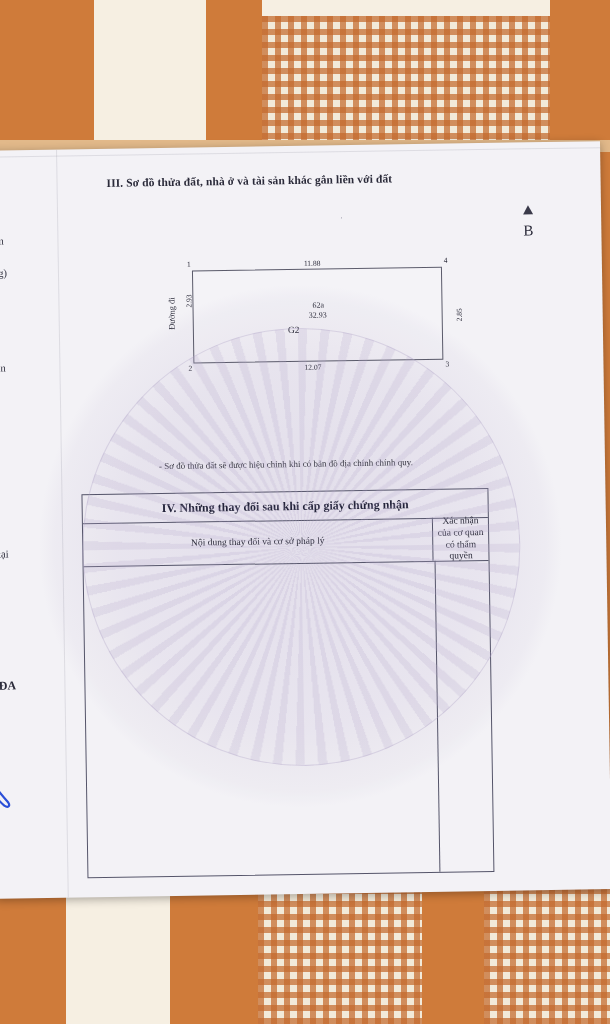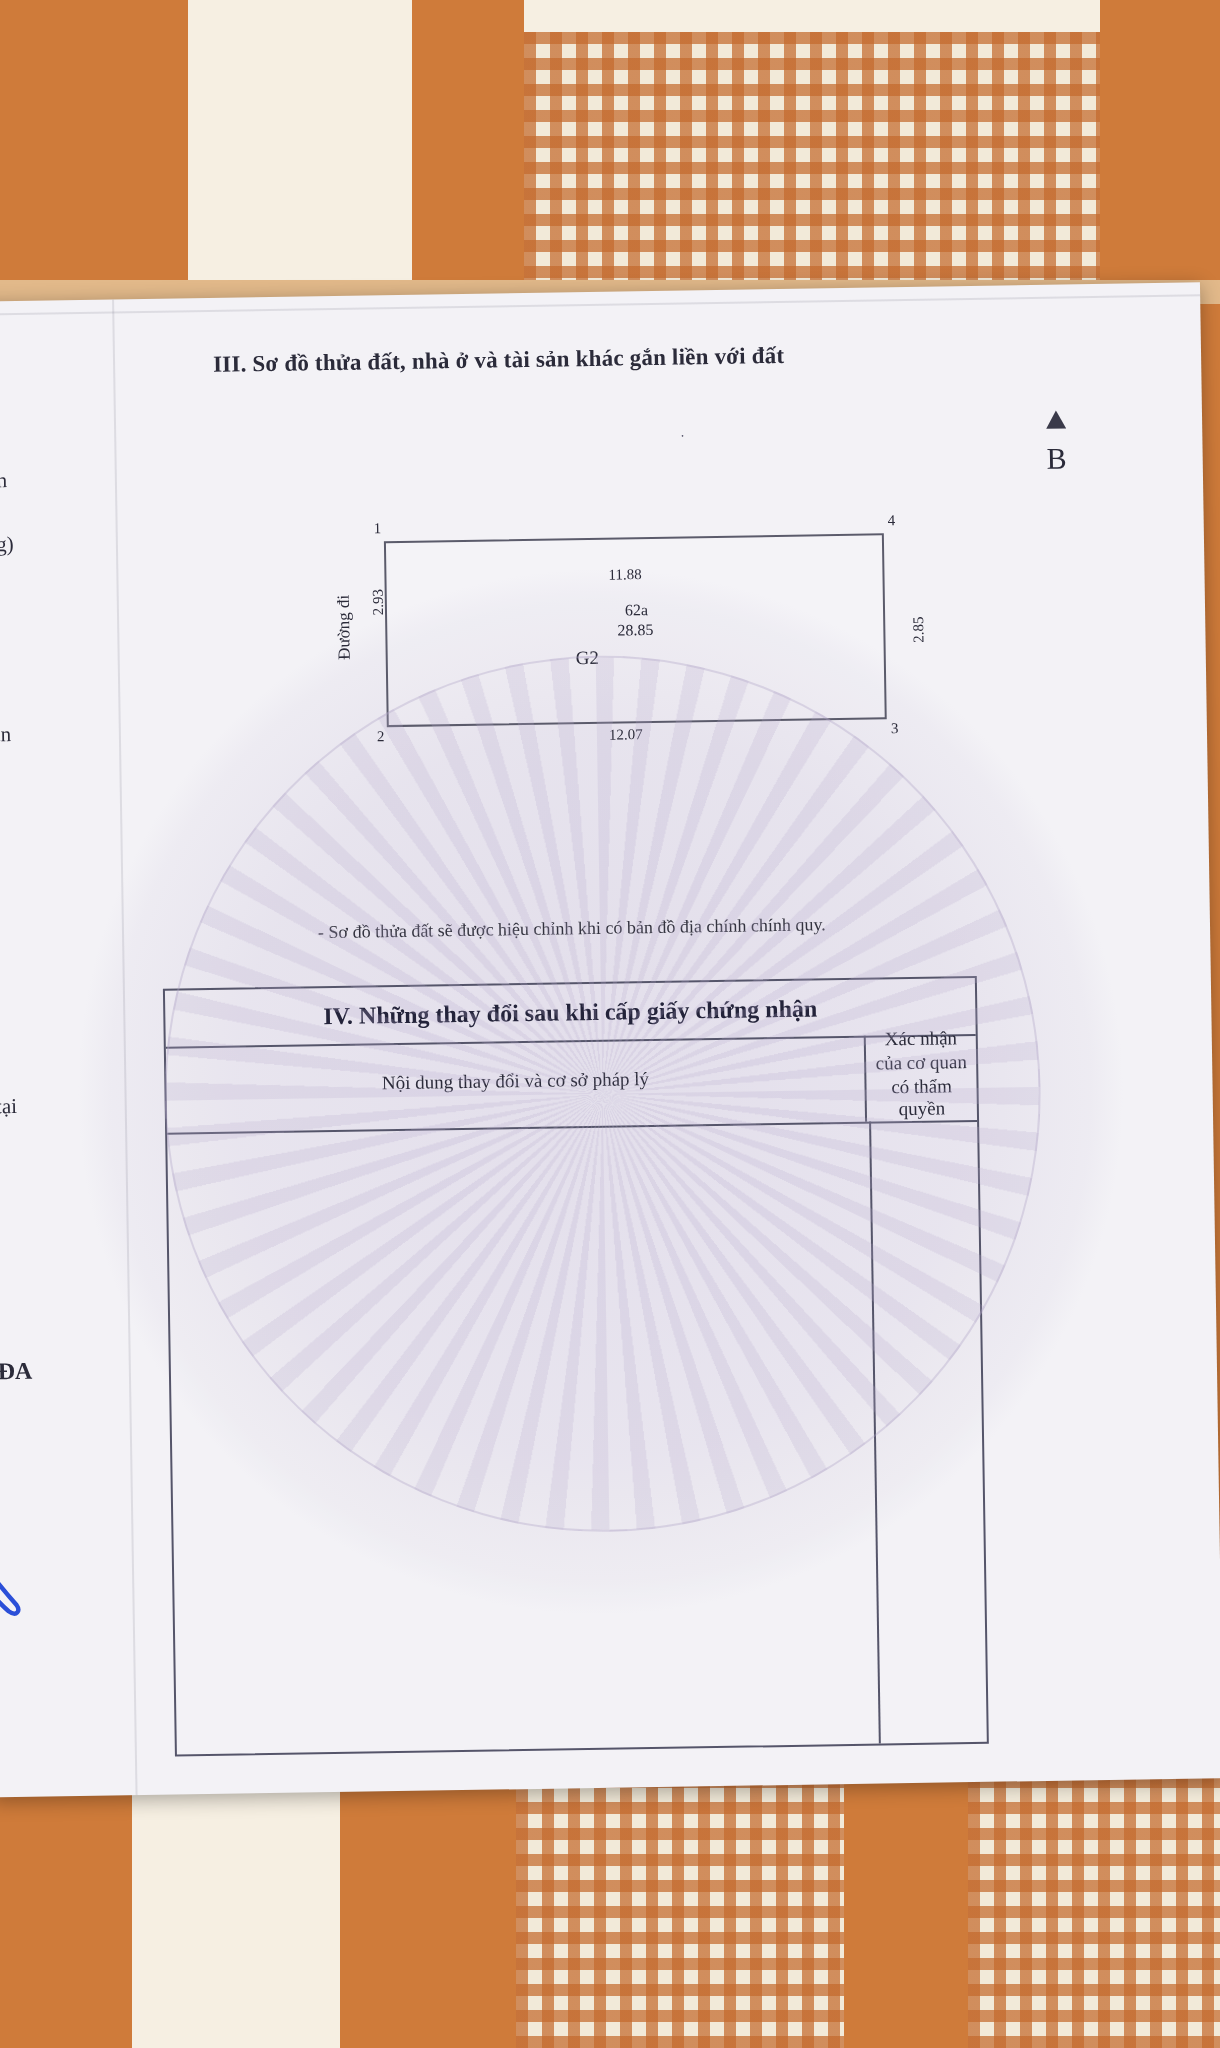--- a/index.html
+++ b/index.html
@@ -140,21 +140,21 @@
   .c4 { left: 458px; top: 112px; }
   .c2 { left: 201px; top: 216px; }
   .c3 { left: 458px; top: 216px; }
 
   .dim {
     position: absolute;
     font-size: 7.5px;
     color: #2b2b3a;
     white-space: nowrap;
   }
-  .dim-top    { left: 318px; top: 113px; margin-top: 24px; }
+  .dim-top    { left: 318px; top: 113px; }
   .dim-bottom { left: 317px; top: 217px; }
   .dim-left {
     left: 198px; top: 160px;
     transform: rotate(-90deg);
     transform-origin: left top;
   }
   .dim-right {
     left: 468px; top: 178px;
     transform: rotate(-90deg);
     transform-origin: left top;
@@ -327,21 +327,21 @@
       <div class="corner-lbl c3">3</div>
 
       <div class="dim dim-top">11.88</div>
       <div class="dim dim-bottom">12.07</div>
       <div class="dim dim-left">2.93</div>
       <div class="dim dim-right">2.85</div>
       <div class="road-label">Đường đi</div>
 
       <div class="parcel-code">G2</div>
       <div class="parcel-id">62a</div>
-      <div class="parcel-area">28.85</div>
+      <div class="parcel-area">32.93</div>
 
       <div class="note-line">- Sơ đồ thửa đất sẽ được hiệu chỉnh khi có bản đồ địa chính chính quy.</div>
 
       <div class="tbl">
         <div class="tbl-head">IV. Những thay đổi sau khi cấp giấy chứng nhận</div>
         <div class="tbl-subhead">
           <div class="sub-l">Nội dung thay đổi và cơ sở pháp lý</div>
           <div class="sub-r">
             <span>
               <span>Xác nhận của cơ quan</span><br>

